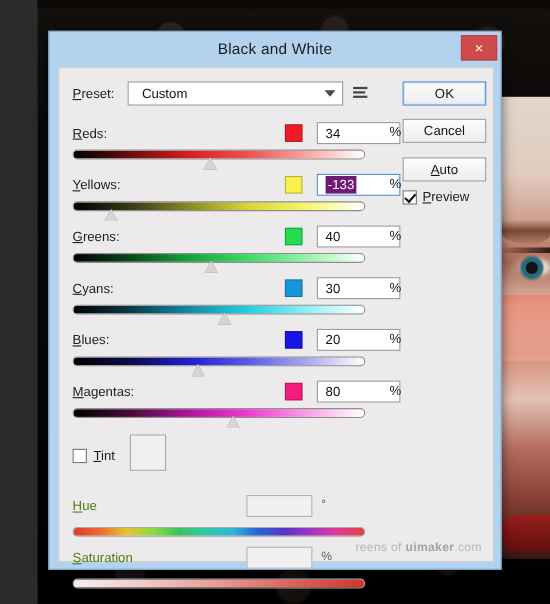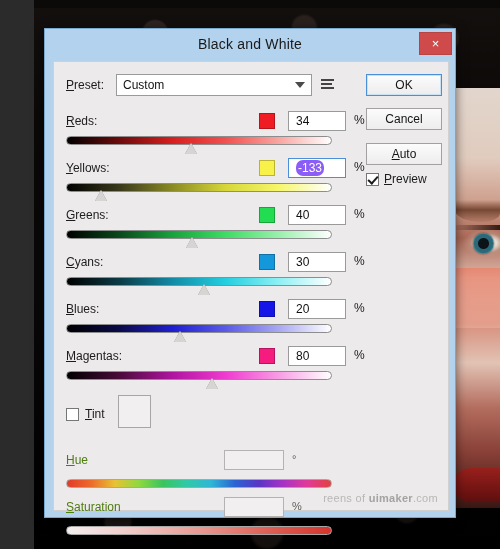--- a/index.html
+++ b/index.html
@@ -175,21 +175,21 @@
     background: #ffffff;
     border: 1px solid #9a9a9a;
     display: flex;
     align-items: center;
     box-sizing: border-box;
     cursor: pointer;
   }
   .combo-value {
     font-size: 12px;
     color: #121212;
-    padding-left: 6px;
+    padding-left: 12px;
   }
   .combo-arrow {
     position: absolute;
     right: 6px; top: 50%;
     transform: translateY(-50%);
     width: 0; height: 0;
     border-left: 5px solid transparent;
     border-right: 5px solid transparent;
     border-top: 6px solid #4b4b4b;
   }
@@ -272,39 +272,38 @@
   .swatch {
     position: absolute;
     left: 193px; top: 3px;
     width: 16px; height: 16px;
     border: 1px solid rgba(0,0,0,0.25);
     box-sizing: border-box;
   }
   .num-field {
     position: absolute;
     left: 222px; top: 1px;
-    width: 58px; height: 20px;
+    width: 76px; height: 20px;
     background: #ffffff;
     border: 1px solid #9a9a9a;
     box-sizing: border-box;
     display: flex;
     align-items: center;
     font-size: 12px;
     color: #111;
     padding-left: 7px;
     cursor: text;
   }
   .num-field.focused {
     border: 1px solid #4a90d9;
   }
   .num-field.focused .num-val {
-    background: #8b5cf6;
+    background: #701a75;
     color: #ffffff;
     padding: 1px 2px;
-    border-radius: 7px;
   }
   .unit {
     position: absolute;
     left: 288px; top: 3px;
     font-size: 12px;
     color: #1c1c1c;
   }
   .track {
     position: absolute;
     left: 0; top: 26px;

